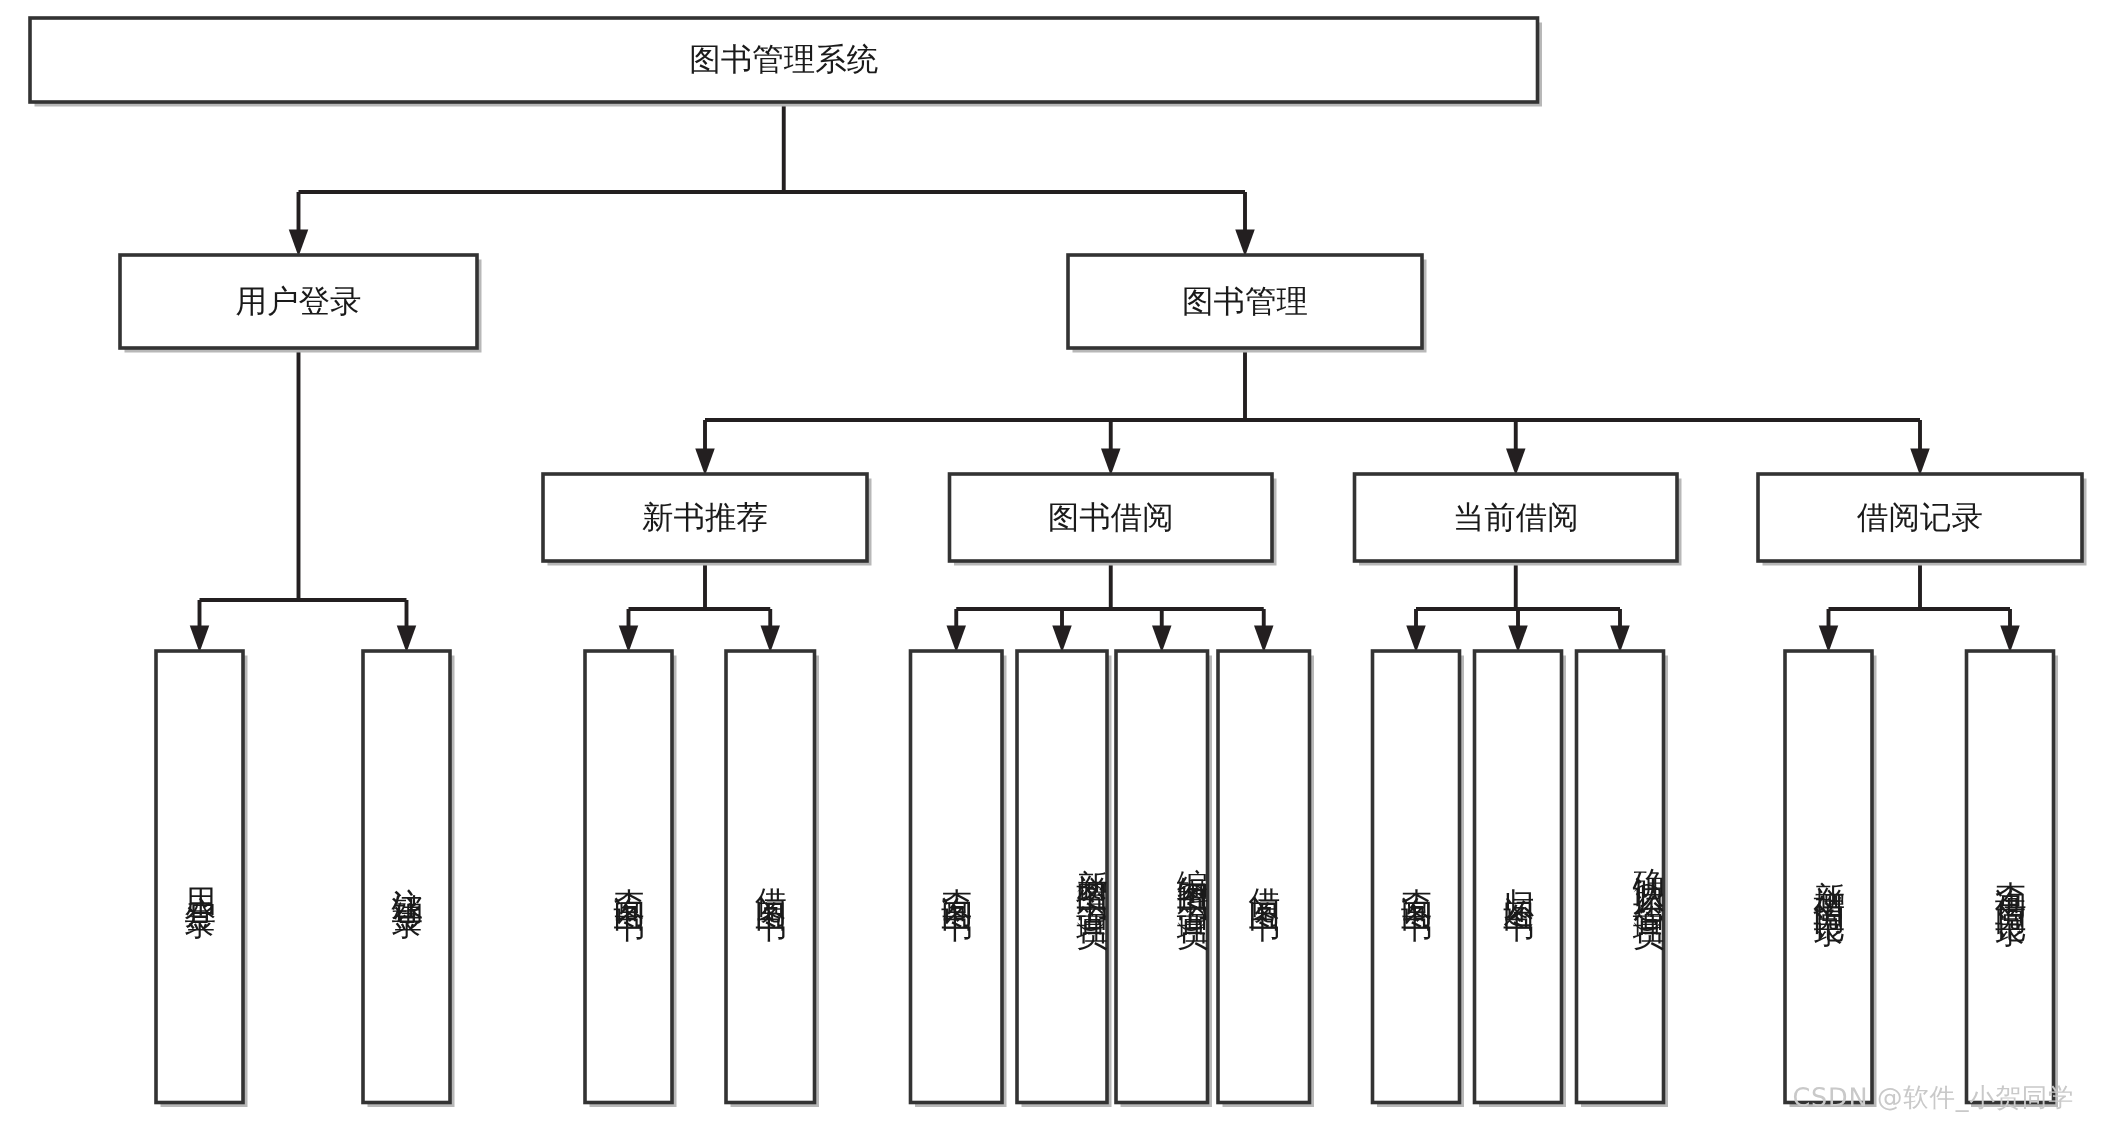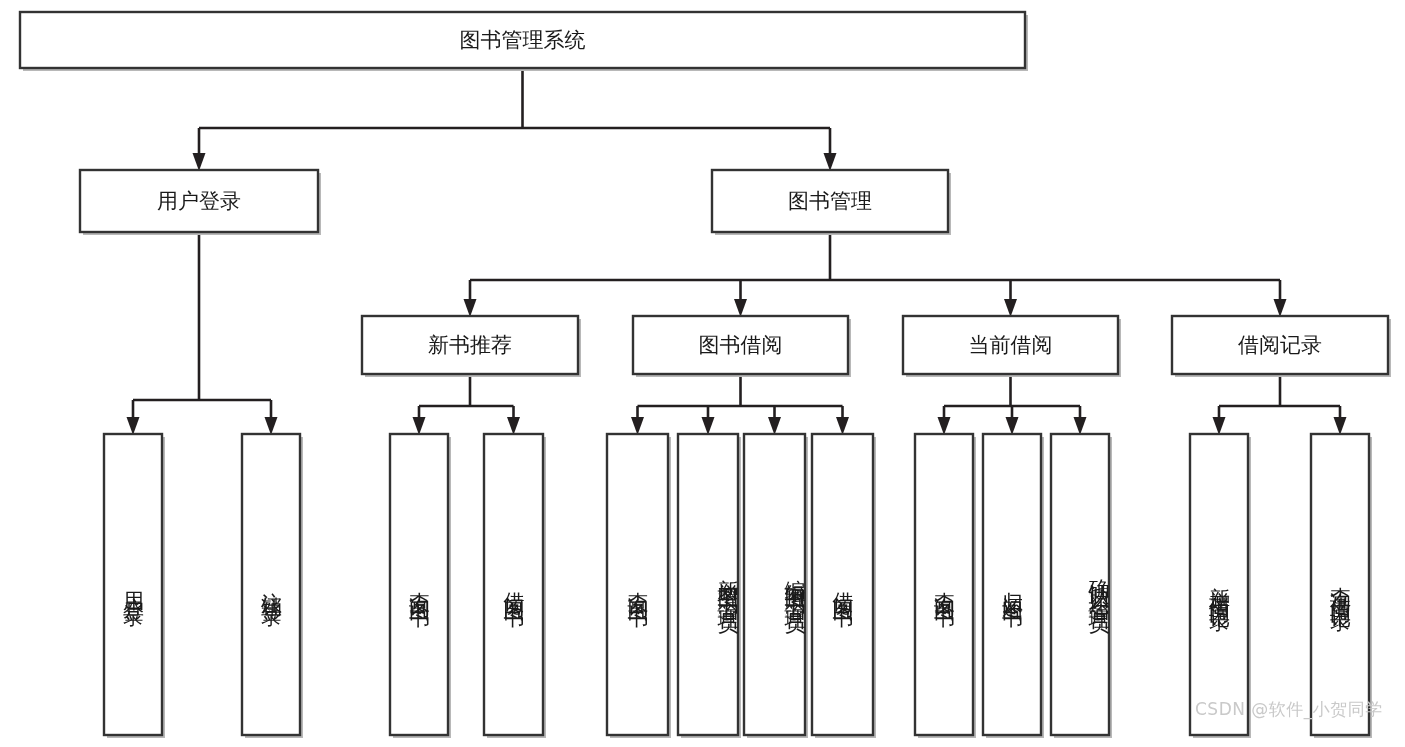--- a/index.html
+++ b/index.html
@@ -200,14 +200,14 @@
       <div class="node-label-v center" style="left: 607px; top: 440px; width: 61px; height: 289px;">查询图书</div>
       <div class="node-label-v" style="left: 678px; top: 440px; width: 60px; height: 289px;">新增图书（管理员）</div>
       <div class="node-label-v" style="left: 744px; top: 440px; width: 61px; height: 289px;">编辑图书（管理员）</div>
       <div class="node-label-v center" style="left: 812px; top: 440px; width: 61px; height: 289px;">借阅图书</div>
       <div class="node-label-v center" style="left: 915px; top: 440px; width: 58px; height: 289px;">查询图书</div>
       <div class="node-label-v center" style="left: 983px; top: 440px; width: 58px; height: 289px;">归还图书</div>
       <div class="node-label-v" style="left: 1051px; top: 440px; width: 58px; height: 289px;">确认归还（管理员）</div>
       <div class="node-label-v center" style="left: 1190px; top: 440px; width: 58px; height: 289px;">新增借阅记录</div>
       <div class="node-label-v center" style="left: 1311px; top: 440px; width: 58px; height: 289px;">查询借阅记录</div>
     </div>
-  <div class="watermark" id="watermark" style="left:1195px; top:698px;">CSDN @软件_小贺同学</div>
+  <div class="watermark" id="watermark" style="left:1195px; top:720px;">CSDN @软件_小贺同学</div>
 </div>
 
 </body></html>

